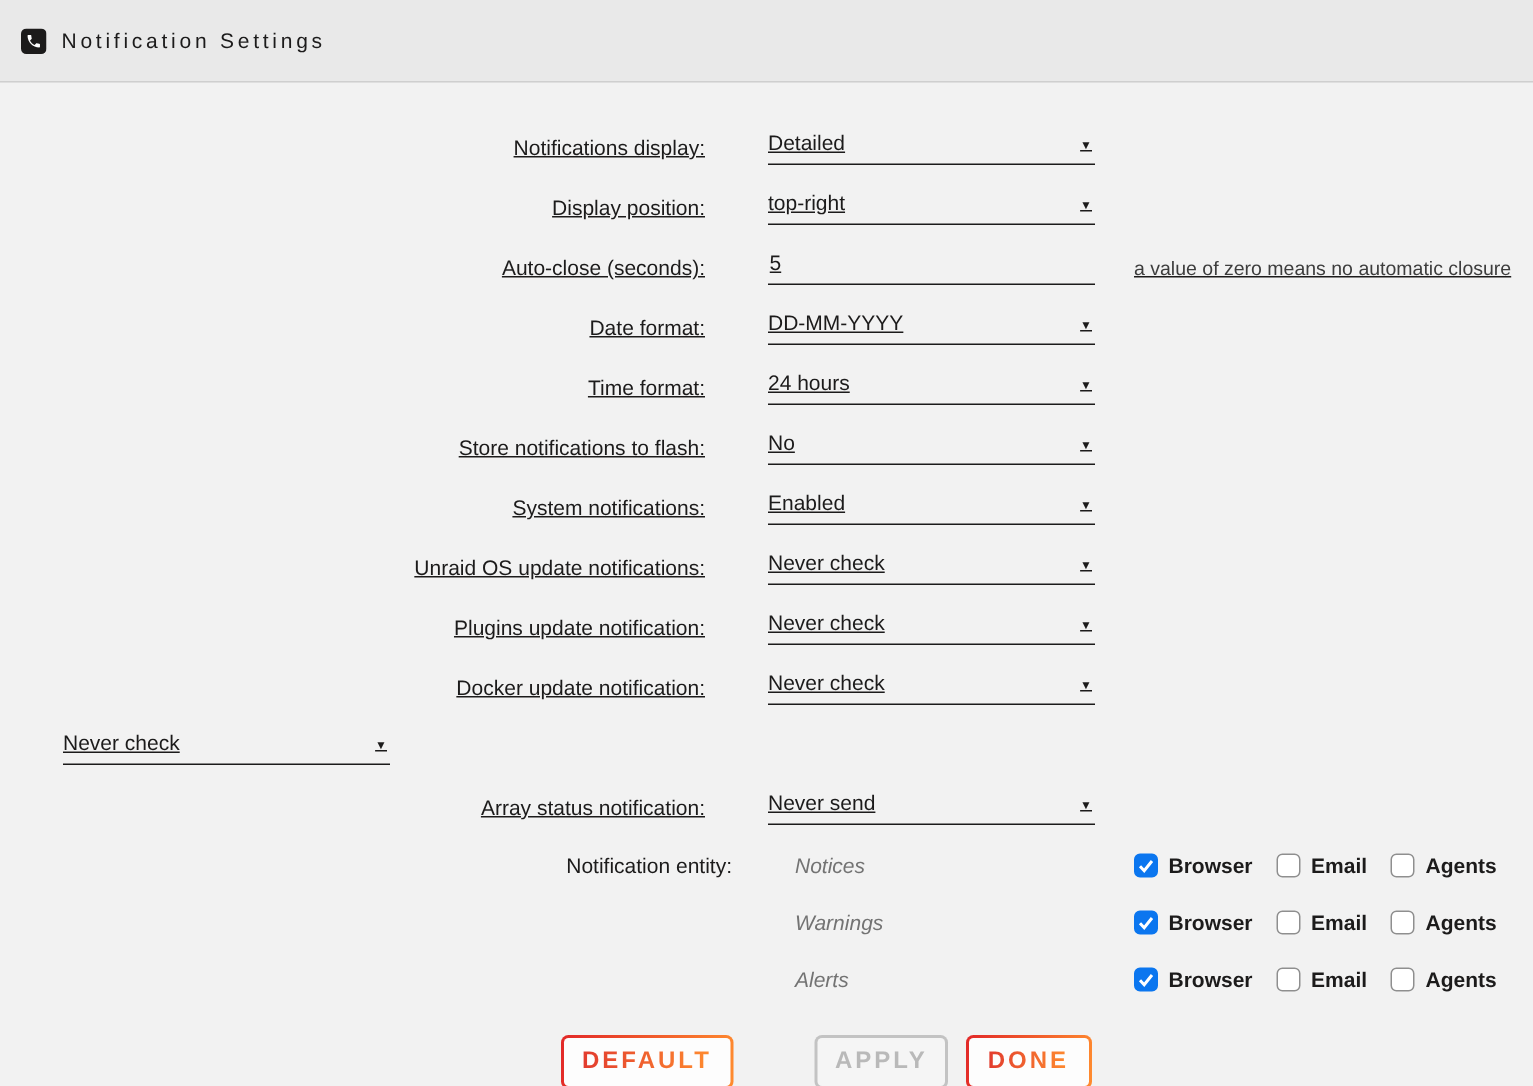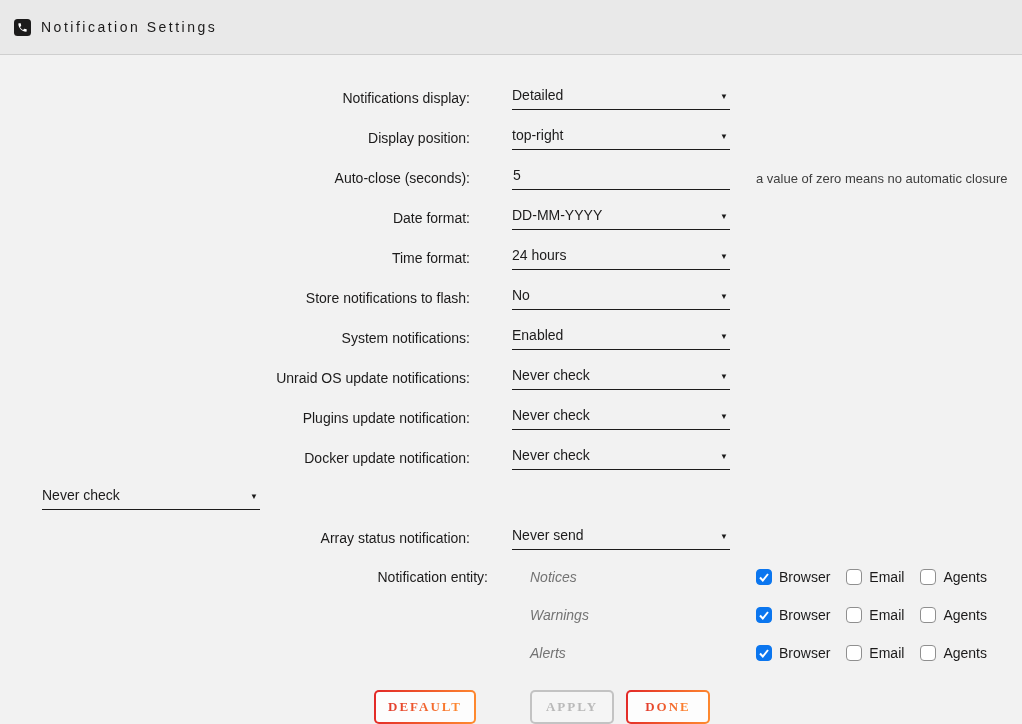--- a/index.html
+++ b/index.html
@@ -19,21 +19,21 @@
     padding-left:14px;
   }
   .header-icon { width:17px; height:17px; display:block; }
   .header-title {
     font-size:14px;
     letter-spacing:2.5px;
     color:#1c1b1b;
     margin-left:10px;
   }
   .form { padding-top:23px; }
-  .form-row { display:flex; align-items:center; height:40px; }
+  .form-row { display:flex; align-items:center; height:40px;text-decoration:underline; }
   .form-label {
     width:470px;
     flex:none;
     text-align:right;
     font-size:14px;
     color:#1c1b1b;
   }
   .control { margin-left:42px; display:flex; align-items:center; }
   .select {
     width:218px;
@@ -60,21 +60,21 @@
   .help { font-size:13px; color:#3d3d3d; margin-left:26px; white-space:nowrap; }
   .entity-row { display:flex; align-items:center; height:38px;padding-left:18px; }
   .entity-name {
     margin-left:42px;
     width:226px;
     flex:none;
     font-style:italic;
     font-size:14px;
     color:#737373;
   }
-  .cb-group { display:flex; align-items:center; }
+  .cb-group { display:flex; align-items:center;font-weight:bold; }
   .cb-item { display:flex; align-items:center; margin-right:16px; cursor:pointer; }
   .checkbox {
     width:16px; height:16px;
     border-radius:4px;
     margin-right:7px;
     flex:none;
     display:flex; align-items:center; justify-content:center;
   }
   .checkbox.unchecked { background:#ffffff; border:1px solid #8f8f8f; }
   .checkbox.checked  { background:#0b76ef; border:1px solid #0b76ef; }
@@ -89,25 +89,24 @@
     padding:2px;
     border-radius:5px;
     background:linear-gradient(100deg,#e22828,#ff8c2f);
     cursor:pointer;
   }
   .btn-inner {
     background:#fdfdfd;
     border-radius:3px;
     padding:7px 12px;
     min-width:80px;
-    text-align:center;
-    font-size:13px;
+    text-align:left;
+    font-size:16px;
     font-weight:bold;
     letter-spacing:2px;
-    font-family:Liberation Serif, serif;
   }
   .btn-text { color:#ef7d2e; }
   @supports ((background-clip:text) or (-webkit-background-clip:text)) {
     .btn-text {
       background:linear-gradient(90deg,#e23b2e,#ff8c2f);
       -webkit-background-clip:text;
       background-clip:text;
       color:transparent;
     }
   }

